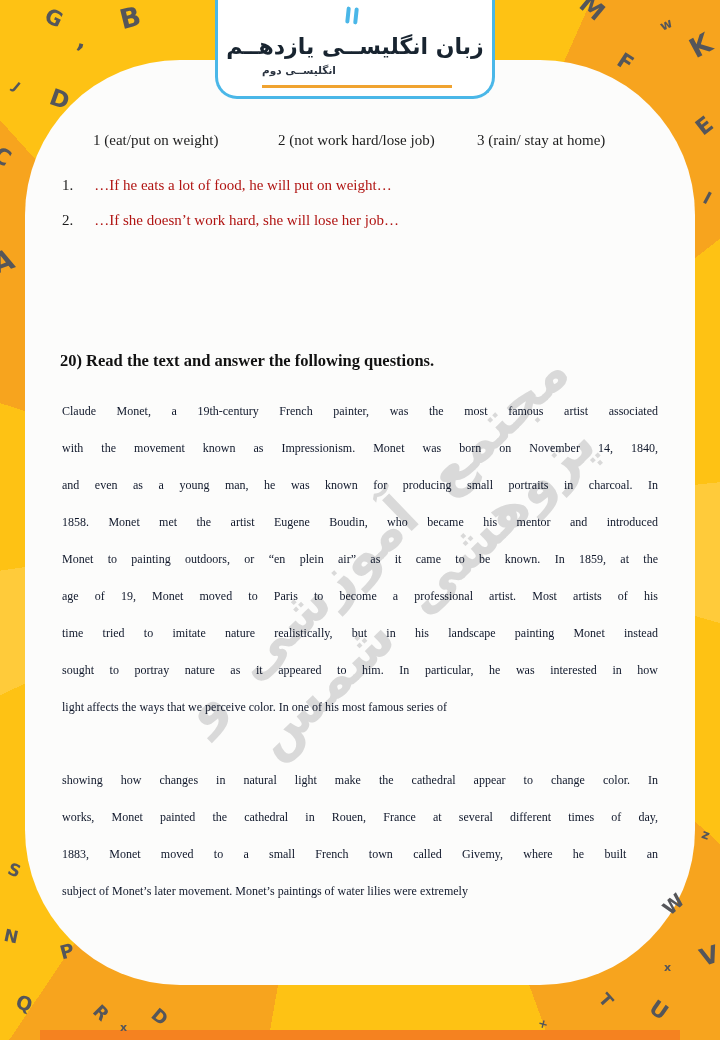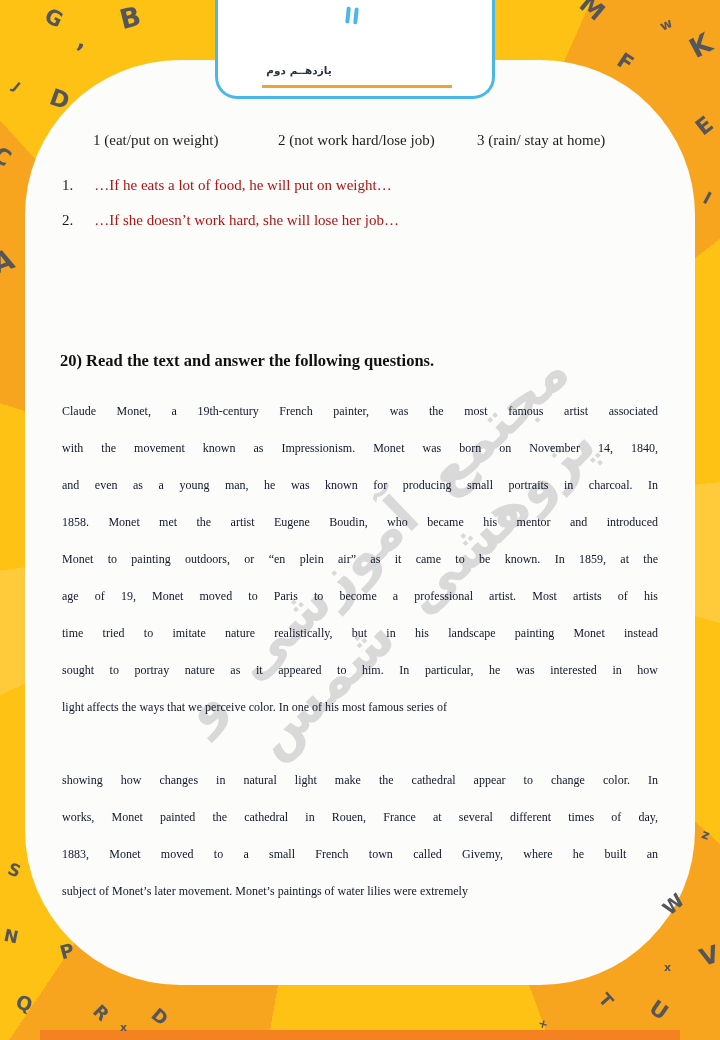--- a/index.html
+++ b/index.html
@@ -123,21 +123,22 @@
       <div class="tline">1883, Monet moved to a small French town called Givemy, where he built an</div>
       <div class="tline last">subject of Monet’s later movement. Monet’s paintings of water lilies were extremely</div>
     </div>
   </div>
 
   <div class="logo-tab">
     <div class="eleven">
         <i></i>
         <i></i>
       </div>
-    <div class="logo-sub">یازدهــم دوم</div>
+    <div class="logo-title">زبان انگلیســی یازدهــم</div>
+    <div class="logo-sub">انگلیســی دوم</div>
     <div class="logo-rule"></div>
   </div>
 
   <div class="letters">
       <span class="bletter" style="left: 45px; top: 8px; font-size: 21px; transform: rotate(25deg);">G</span>
       <span class="bletter" style="left: 120px; top: 4px; font-size: 27px; transform: rotate(-14deg);">B</span>
       <span class="bletter" style="left: 78px; top: 30px; font-size: 22px; transform: rotate(15deg);">,</span>
       <span class="bletter" style="left: 50px; top: 88px; font-size: 23px; transform: rotate(20deg);">D</span>
       <span class="bletter" style="left: 14px; top: 80px; font-size: 13px; transform: rotate(40deg);">J</span>
       <span class="bletter" style="left: -6px; top: 146px; font-size: 22px; transform: rotate(30deg);">C</span>

